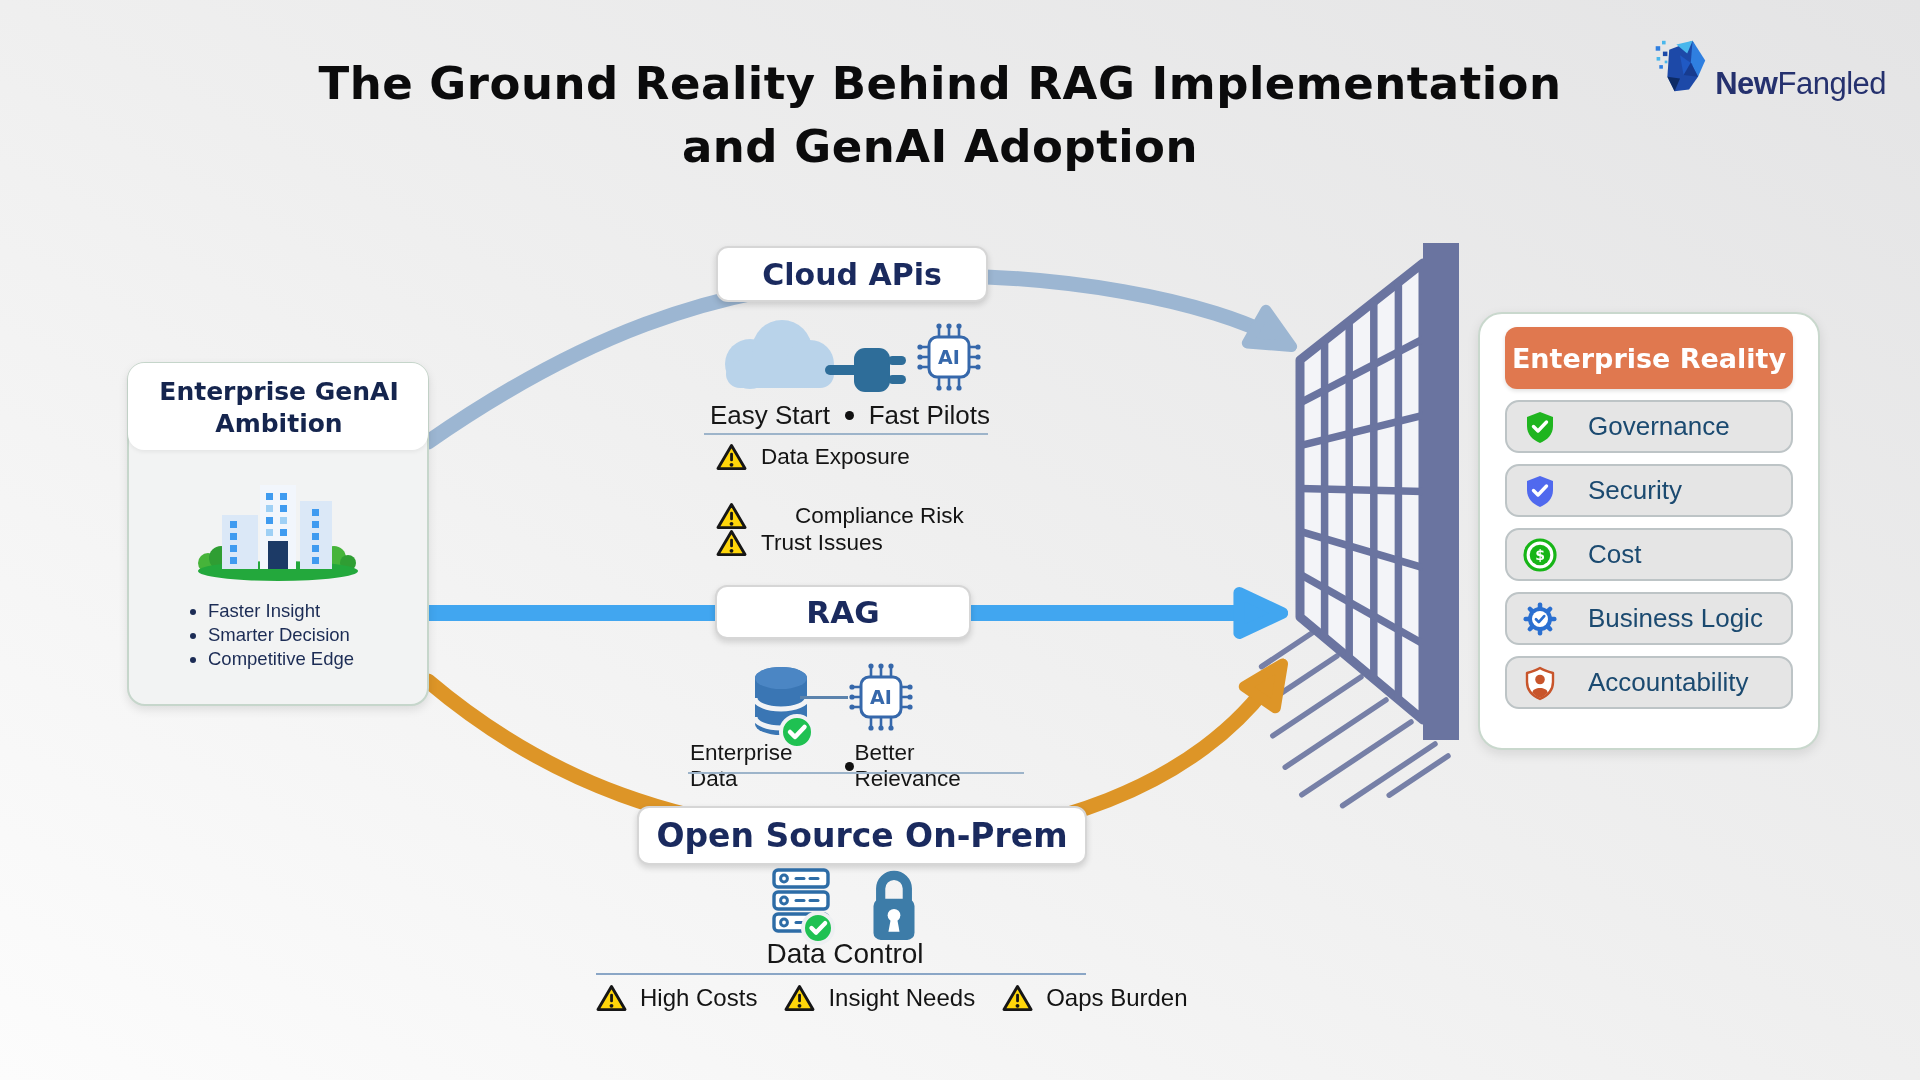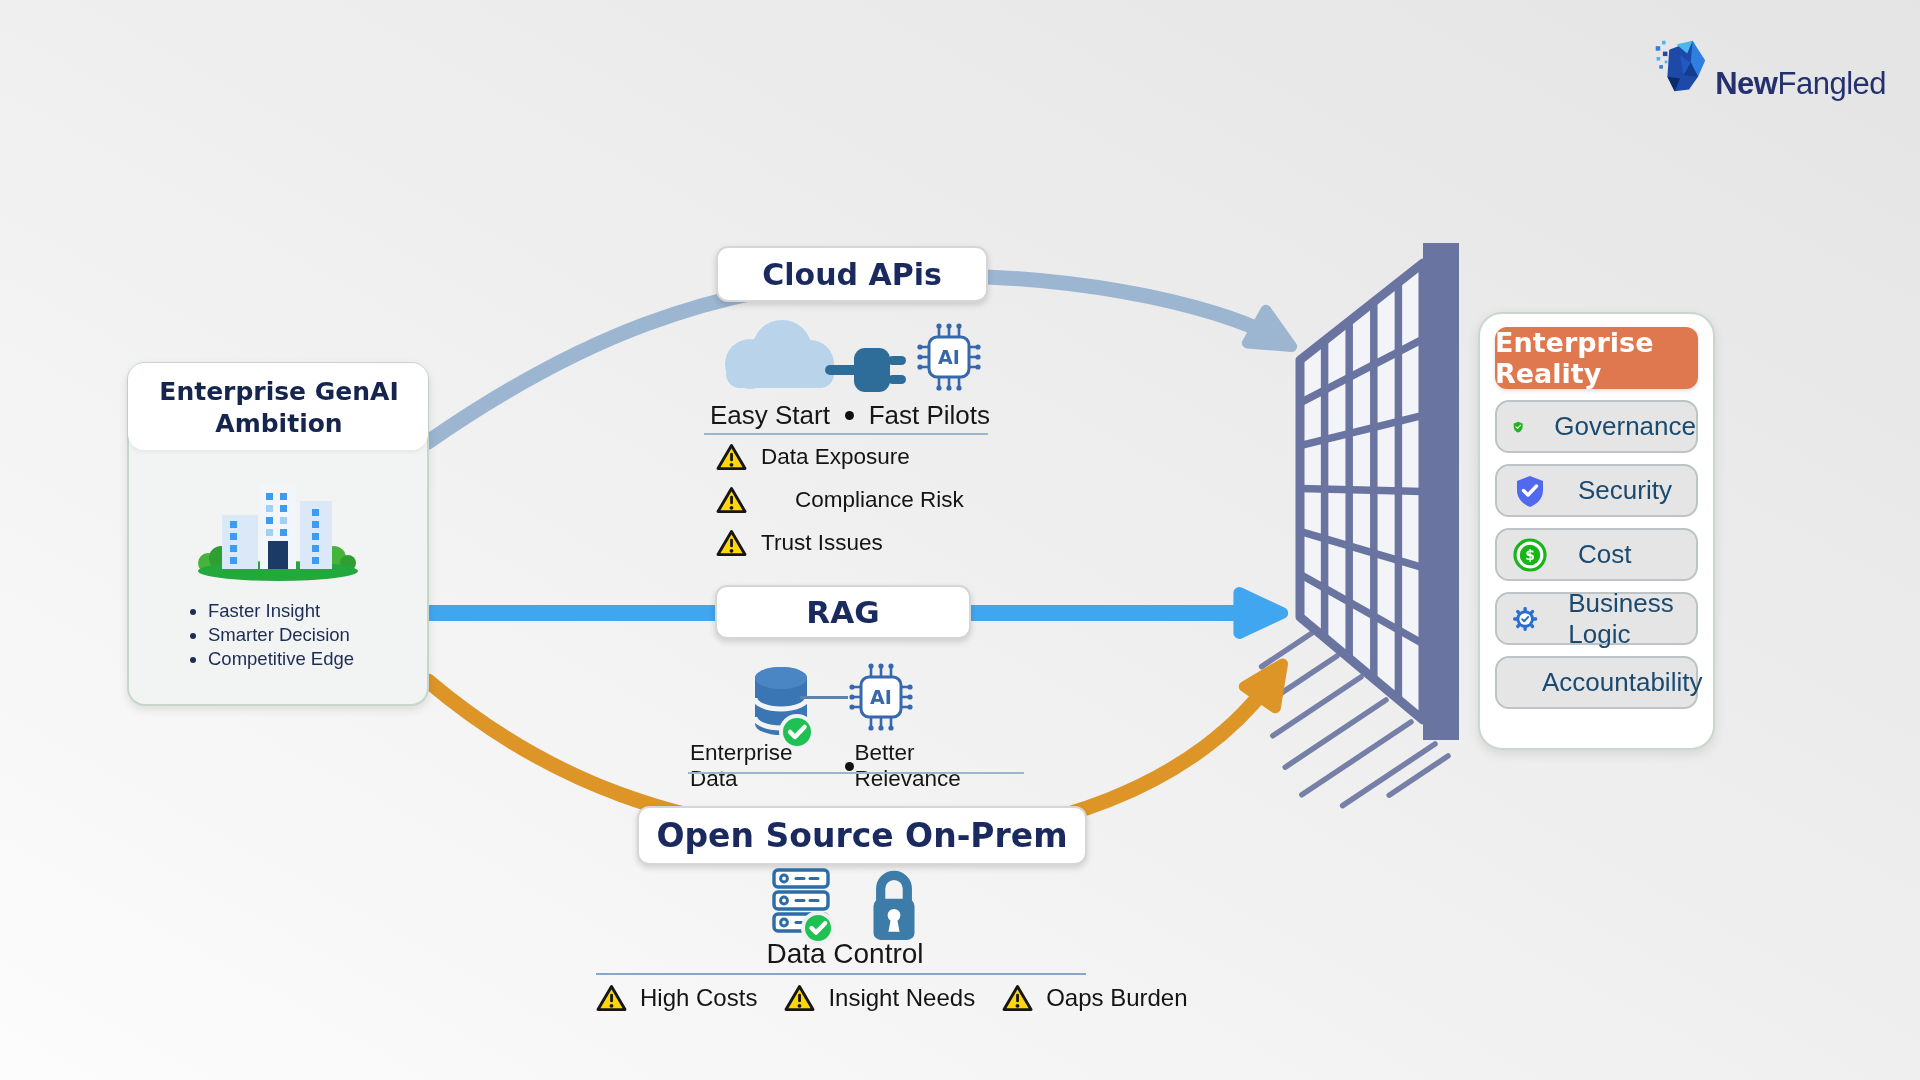--- a/index.html
+++ b/index.html
@@ -49,29 +49,29 @@
   #cloud-benefits{left:710px;top:400px;width:280px;justify-content:space-between;font-size:26px;}
   #rag-benefits{left:690px;top:740px;width:336px;font-size:22.5px;}
   #onprem-benefit{left:745px;top:938px;width:200px;text-align:center;font-size:28px;font-weight:500;}
   .sep-line{height:2px;background:#9db4ca;}
   #cloud-sep{left:704px;top:433px;width:284px;}
   #rag-sep{left:688px;top:772px;width:336px;}
   #onprem-sep{left:596px;top:973px;width:490px;background:#8aa6c6;}
   
   .risk-row{display:flex;align-items:center;gap:14px;font-size:22.5px;color:#141414;}
   #cloud-risk-0{left:716px;top:443px;}
-  #cloud-risk-1{left:716px;top:486px;gap:48px;}
+  #cloud-risk-1{left:716px;top:502px;gap:48px;}
   #cloud-risk-2{left:716px;top:529px;}
   #onprem-risks{left:596px;top:984px;display:flex;align-items:center;}
   #onprem-risks .risk-inline{display:flex;align-items:center;gap:13px;font-size:24px;color:#141414;margin-right:27px;}
   
   #reality-panel{
-    left:1478px;top:312px;width:237px;height:438px;border-radius:24px;
+    left:1478px;top:312px;width:342px;height:438px;border-radius:24px;
     background:#ffffff;border:2px solid #c9d8cd;box-shadow:0 4px 12px rgba(0,0,0,.10);
-    box-sizing:border-box;padding:13px 15px;
+    box-sizing:border-box;padding:13px 25px;
   }
   #reality-header{
     height:62px;border-radius:12px;background:#e0784f;display:flex;align-items:center;justify-content:center;
     font-family:"DejaVu Sans",sans-serif;font-weight:800;font-size:27px;color:#ffffff;
     box-shadow:0 2px 4px rgba(0,0,0,.12);
   }
   .reality-item{
     margin-top:11px;height:53px;border-radius:14px;background:#e5e5e5;border:2px solid #bdc4c6;
     display:flex;align-items:center;padding-left:15px;gap:30px;box-sizing:border-box;
   }
@@ -123,20 +123,24 @@
       </marker>
       <marker id="mOrange" viewBox="0 0 10 10" refX="6.5" refY="5" markerWidth="3.6" markerHeight="3.6" orient="auto" markerUnits="strokeWidth">
         <path d="M1.5,1.5 L9,5 L1.5,8.5 Z" fill="#dd9527" stroke="#dd9527" stroke-width="2" stroke-linejoin="round"></path>
       </marker>
     </defs>
     <path d="M 428 442 C 575 340 710 285 880 277 C 1060 269 1215 303 1280 340" stroke="#9cb6d2" stroke-width="15" stroke-linecap="round" marker-end="url(#mSteel)"></path>
     <path d="M 428 613 L 1268 613" stroke="#41a6f0" stroke-width="16" stroke-linecap="round" marker-end="url(#mBlue)"></path>
     <path d="M 428 681 C 545 780 680 833 870 839 C 1040 844 1200 785 1275 675" stroke="#dd9527" stroke-width="15" stroke-linecap="round" marker-end="url(#mOrange)"></path>
   </svg>
 
+  <div class="abs" id="main-title">
+    <div>The Ground Reality Behind RAG Implementation</div>
+    <div>and GenAI Adoption</div>
+  </div>
 
   <div class="abs" id="brand">
     <svg width="54" height="58" viewBox="0 0 60 64">
       <g>
         <rect x="3" y="10" width="5" height="5" fill="#2f7fe0"></rect>
         <rect x="10" y="4" width="4" height="4" fill="#49b7ec"></rect>
         <rect x="4" y="22" width="4" height="4" fill="#49b7ec"></rect>
         <rect x="11" y="16" width="5" height="5" fill="#1d49a8"></rect>
         <rect x="7" y="31" width="4" height="4" fill="#2f7fe0"></rect>
         <rect x="13" y="26" width="3" height="3" fill="#49b7ec"></rect>

